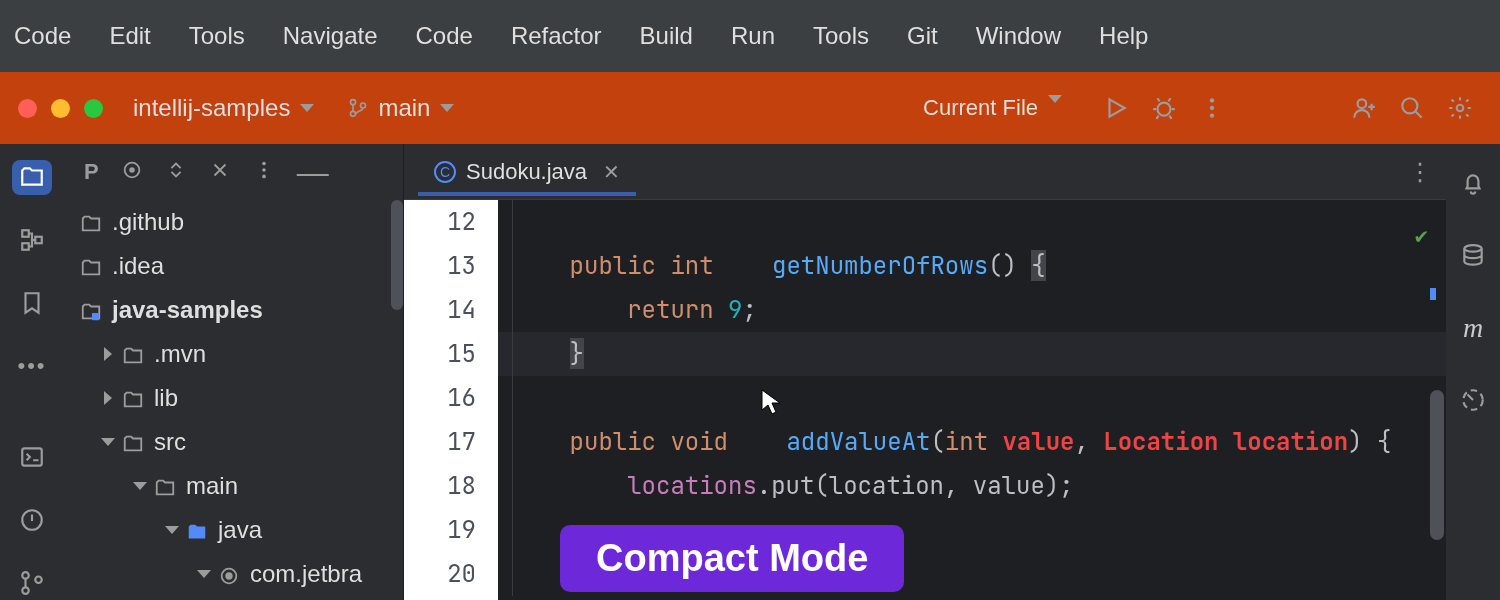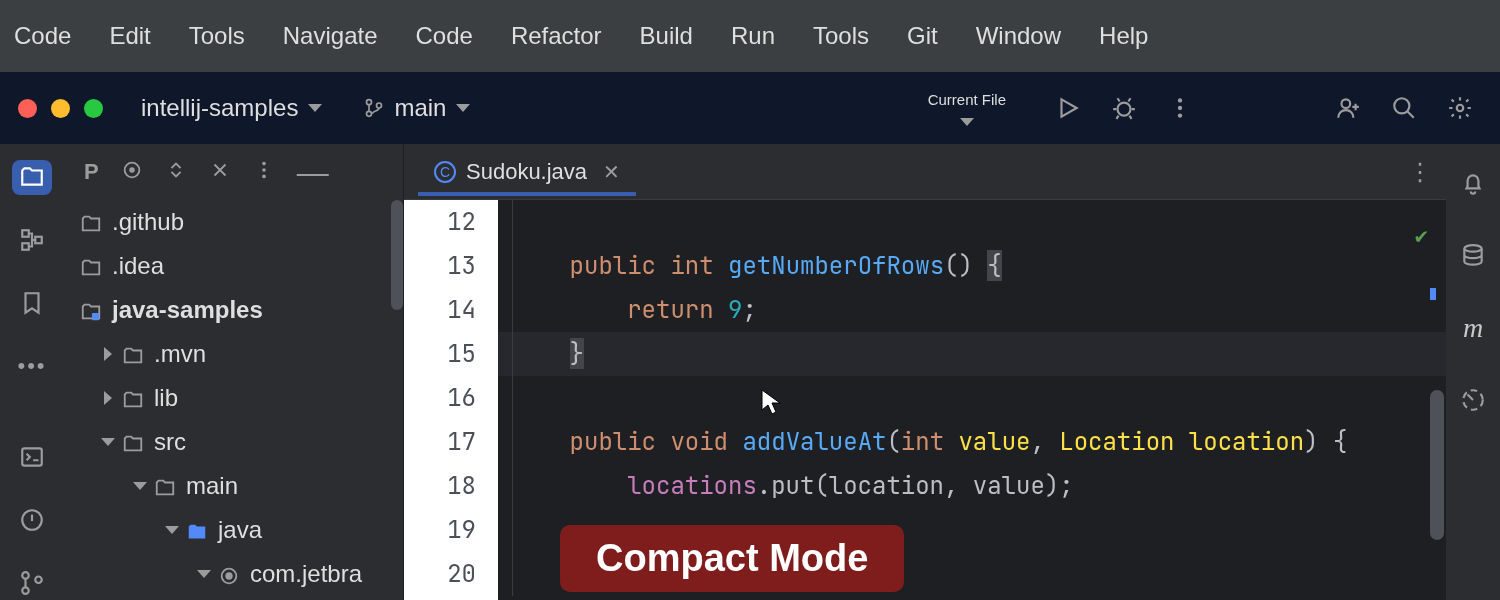--- a/index.html
+++ b/index.html
@@ -27,22 +27,22 @@
   display: flex;
   flex-direction: column;
   height: 528px;
   background: #2b2d30;
 }
 .titlebar {
   height: 72px;
   display: flex;
   align-items: center;
   padding: 0 18px;
-  background: #0f172a;
-  gap: 12px;
+  background: #c2410c;
+  gap: 4px;
 }
 .traffic-lights { display: flex; gap: 14px; margin-right: 26px; }
 .tl-dot { width: 19px; height: 19px; border-radius: 50%; }
 .tl-red { background: #ff5f57; }
 .tl-yellow { background: #febc2e; }
 .tl-green { background: #28c840; }
 .project-picker, .branch-picker {
   display: flex;
   align-items: center;
   gap: 10px;
@@ -55,26 +55,24 @@
   border-right: 7px solid transparent;
   border-top: 8px solid #9c9c9c;
 }
 .branch-icon {
   width: 20px; height: 24px;
   display: inline-block;
 }
 .spacer { flex: 1; }
 .run-config {
   display: flex;
-  align-items: center;
   gap: 10px;
-  font-size: 15px;
+  font-size: 22px;
   color: #dfdfdf;
   margin-right: 28px;
-  flex-direction: column;
 }
 .toolbar-icon {
   width: 44px; height: 44px;
   display: flex;
   align-items: center;
   justify-content: center;
   color: #9c9c9c;
 }
 .toolbar-icon svg { width: 26px; height: 26px; }
 .ide-body {
@@ -242,24 +240,24 @@
 .code-line.highlight { background: #26282e; }
 .indent-guide {
   position: absolute;
   left: 14px;
   top: 0; bottom: 0;
   width: 1px;
   background: #393b40;
 }
 .kw { color: #cf8e6d; }
 .type { color: #cf8e6d; text-align: right; }
-.method { color: #57aaf7; }
+.method { color: #57aaf7; margin-left: 44px; }
 .num { color: #2aacb8; }
 .punc { color: #bcbec4; }
-.param { color: #fde047; }
+.param { color: #ef4444; font-weight: bold; }
 .field { color: #c77dbb; }
 .brace-hl { background: #43454a; }
 .editor-check {
   position: absolute;
   top: 14px;
   right: 18px;
   color: #5a9f4d;
   font-size: 22px;
 }
 .editor-scrollbar {
@@ -287,21 +285,21 @@
   left: 760px;
   top: 388px;
   font-size: 28px;
   color: #fff;
   pointer-events: none;
 }
 .compact-mode-banner {
   position: absolute;
   left: 560px;
   bottom: 8px;
-  background: #7f1d1d;
+  background: #6d28d9;
   color: #fff;
   font-size: 38px;
   font-weight: bold;
   padding: 12px 36px;
   border-radius: 10px;
 }
 .leftbar .more-dots { letter-spacing: 2px; }
 .blue-tick {
   position: absolute;
   right: 10px;

